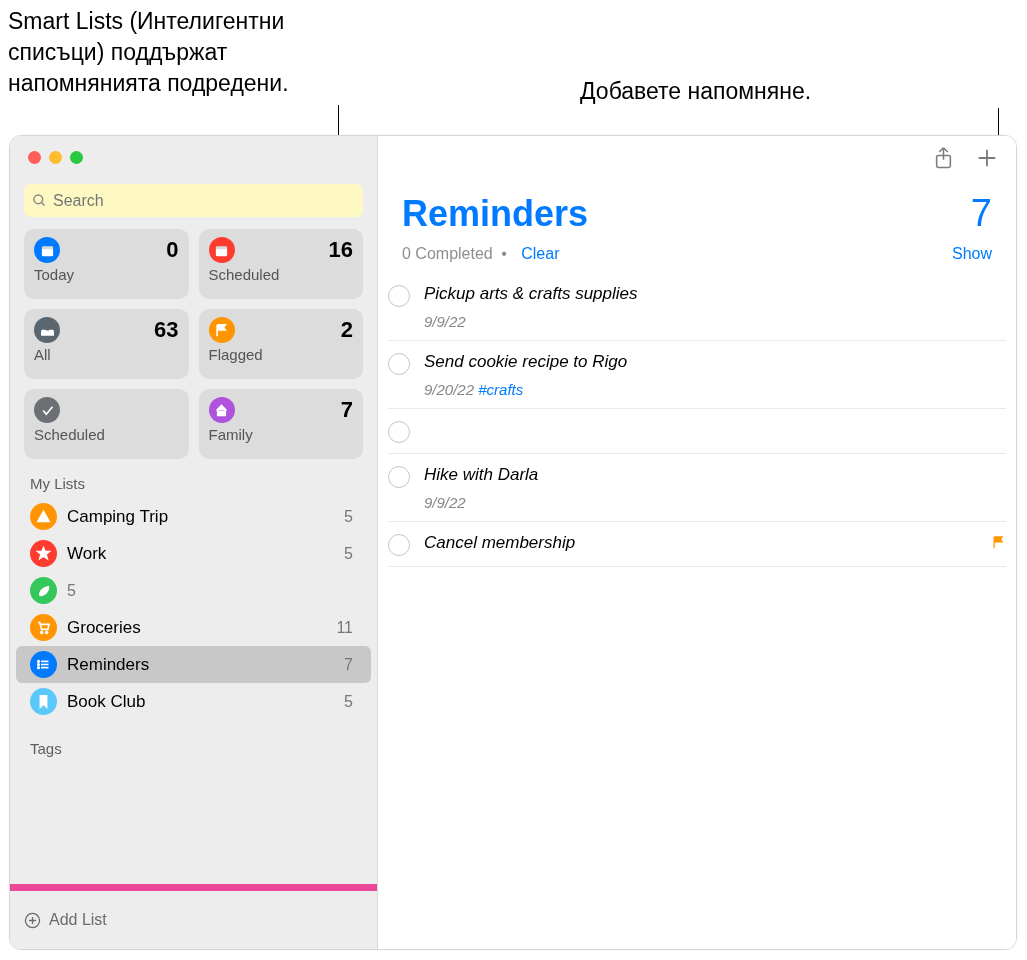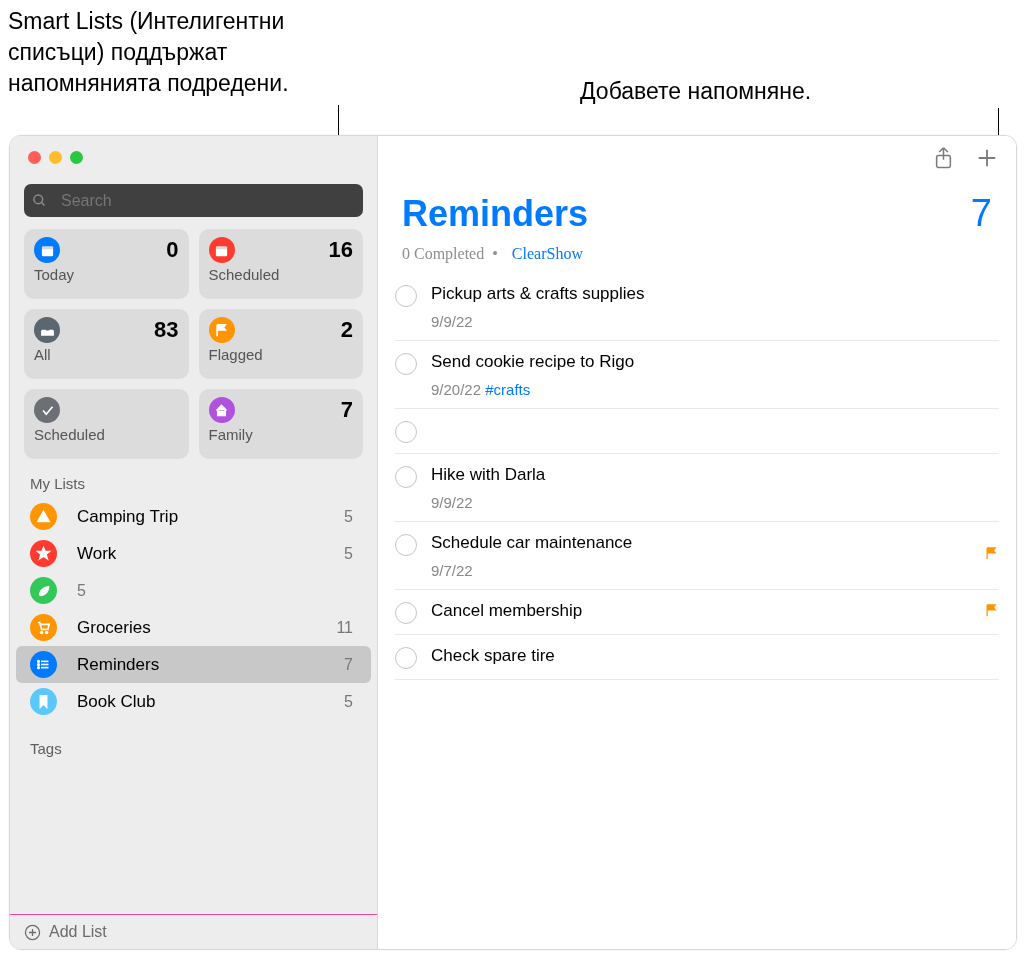--- a/index.html
+++ b/index.html
@@ -47,27 +47,27 @@
     gap: 8px;
     padding: 15px 0 10px 18px;
   }
   .traffic span { width: 13px; height: 13px; border-radius: 50%; }
   .tl-close { background: #ff5f57; }
   .tl-min { background: #febc2e; }
   .tl-max { background: #28c840; }
 
   .search {
     margin: 10px 14px 12px 14px;
-    background: #404040;
+    background: #fef9c3;
     border-radius: 7px;
     height: 33px;
     display: flex;
     align-items: center;
     padding: 0 8px;
-    gap: 14px;
+    gap: 6px;
   }
   .search svg { flex-shrink: 0; }
   .search input {
     border: none;
     background: transparent;
     outline: none;
     font-size: 16px;
     color: #8a8a8a;
     width: 100%;
   }
@@ -111,40 +111,40 @@
   .section-header {
     font-size: 15px;
     color: #5e5e5e;
     padding: 16px 20px 6px 20px;
     font-weight: 400;
   }
   .list-row {
     display: flex;
     align-items: center;
     padding: 5px 18px 5px 14px;
-    gap: 20px;
+    gap: 10px;
     cursor: pointer;
     border-radius: 6px;
     margin: 0 6px;
   }
   .list-row.selected { background: #c9c8c8; }
   .list-icon {
     width: 27px; height: 27px;
     border-radius: 50%;
     display: flex; align-items: center; justify-content: center;
     color: #fff;
     flex-shrink: 0;
   }
   .list-name { flex: 1; font-size: 17px; }
   .list-count { font-size: 16px; color: #777; }
 
   .sidebar-footer {
     margin-top: auto;
-    border-top: 1px solid #ec4899;
-    padding: 8px 14px;
+    border-top: 7px solid #ec4899;
+    padding: 20px 14px;
     display: flex;
     align-items: center;
     gap: 8px;
     color: #6b6b6b;
     font-size: 16px;
     cursor: pointer;
   }
 
   .main {
     flex: 1;
@@ -173,31 +173,32 @@
     font-weight: 700;
     color: #007aff;
   }
   .main-count {
     font-size: 38px;
     font-weight: 500;
     color: #007aff;
   }
   .subhead {
     display: flex;
+    justify-content: space-between;
     align-items: center;
     padding: 10px 24px 10px 24px;
     font-size: 16px;
-    font-family: Liberation Serif, serif;
   }
   .subhead-left { color: #8e8e8e; }
   .subhead-left a { color: #007aff; cursor: pointer; margin-left: 6px; }
   .subhead-right { color: #007aff; cursor: pointer; }
 
   .items {
-    padding: 0 17px;
+    padding: 0 10px;
+    font-style: italic;
   }
   .item {
     display: flex;
     align-items: flex-start;
     gap: 14px;
     padding: 10px 0;
     border-bottom: 1px solid #e9e9e9;
   }
   .item-check {
     width: 22px; height: 22px;
@@ -272,21 +273,21 @@
           </div>
           <div class="smart-label">Scheduled</div>
         </div>
         <div class="smart-card">
           <div class="smart-row1">
             <div class="smart-icon" style="background:#5b6770">
               <svg width="15" height="15" viewBox="0 0 24 24" fill="none" stroke="white" stroke-width="2.6">
                 <path d="M3 12 L3 19 L21 19 L21 12 M3 12 L8 12 L10 15 L14 15 L16 12 L21 12" fill="white"></path>
               </svg>
             </div>
-            <div class="smart-count">83</div>
+            <div class="smart-count">63</div>
           </div>
           <div class="smart-label">All</div>
         </div>
         <div class="smart-card">
           <div class="smart-row1">
             <div class="smart-icon" style="background:#ff9500">
               <svg width="15" height="15" viewBox="0 0 24 24" fill="none" stroke="white" stroke-width="2.6">
                 <path d="M5 3 L5 21 M5 3 L18 3 L15 7 L18 11 L5 11" fill="white"></path>
               </svg>
             </div>
@@ -446,37 +447,21 @@
         <div class="item">
           <div class="item-check"></div>
           <div class="item-body">
             <div class="item-title">Hike with Darla</div>
             <div class="item-meta">9/9/22</div>
           </div>
         </div>
         <div class="item">
           <div class="item-check"></div>
           <div class="item-body">
-            <div class="item-title">Schedule car maintenance</div>
-            <div class="item-meta">9/7/22</div>
+            <div class="item-title">Cancel membership</div>
           </div>
           <div class="item-flag"><svg width="15" height="15" viewBox="0 0 24 24">
               <path d="M5 3 L5 21 M5 3 L18 3 L15 7 L18 11 L5 11" fill="#ff9500" stroke="#ff9500" stroke-width="2"></path>
             </svg></div>
         </div>
-        <div class="item">
-          <div class="item-check"></div>
-          <div class="item-body">
-            <div class="item-title">Cancel membership</div>
-          </div>
-          <div class="item-flag"><svg width="15" height="15" viewBox="0 0 24 24">
-              <path d="M5 3 L5 21 M5 3 L18 3 L15 7 L18 11 L5 11" fill="#ff9500" stroke="#ff9500" stroke-width="2"></path>
-            </svg></div>
-        </div>
-        <div class="item">
-          <div class="item-check"></div>
-          <div class="item-body">
-            <div class="item-title">Check spare tire</div>
-          </div>
-        </div>
       </div>
   </div>
 </div>
 
 </body></html>

